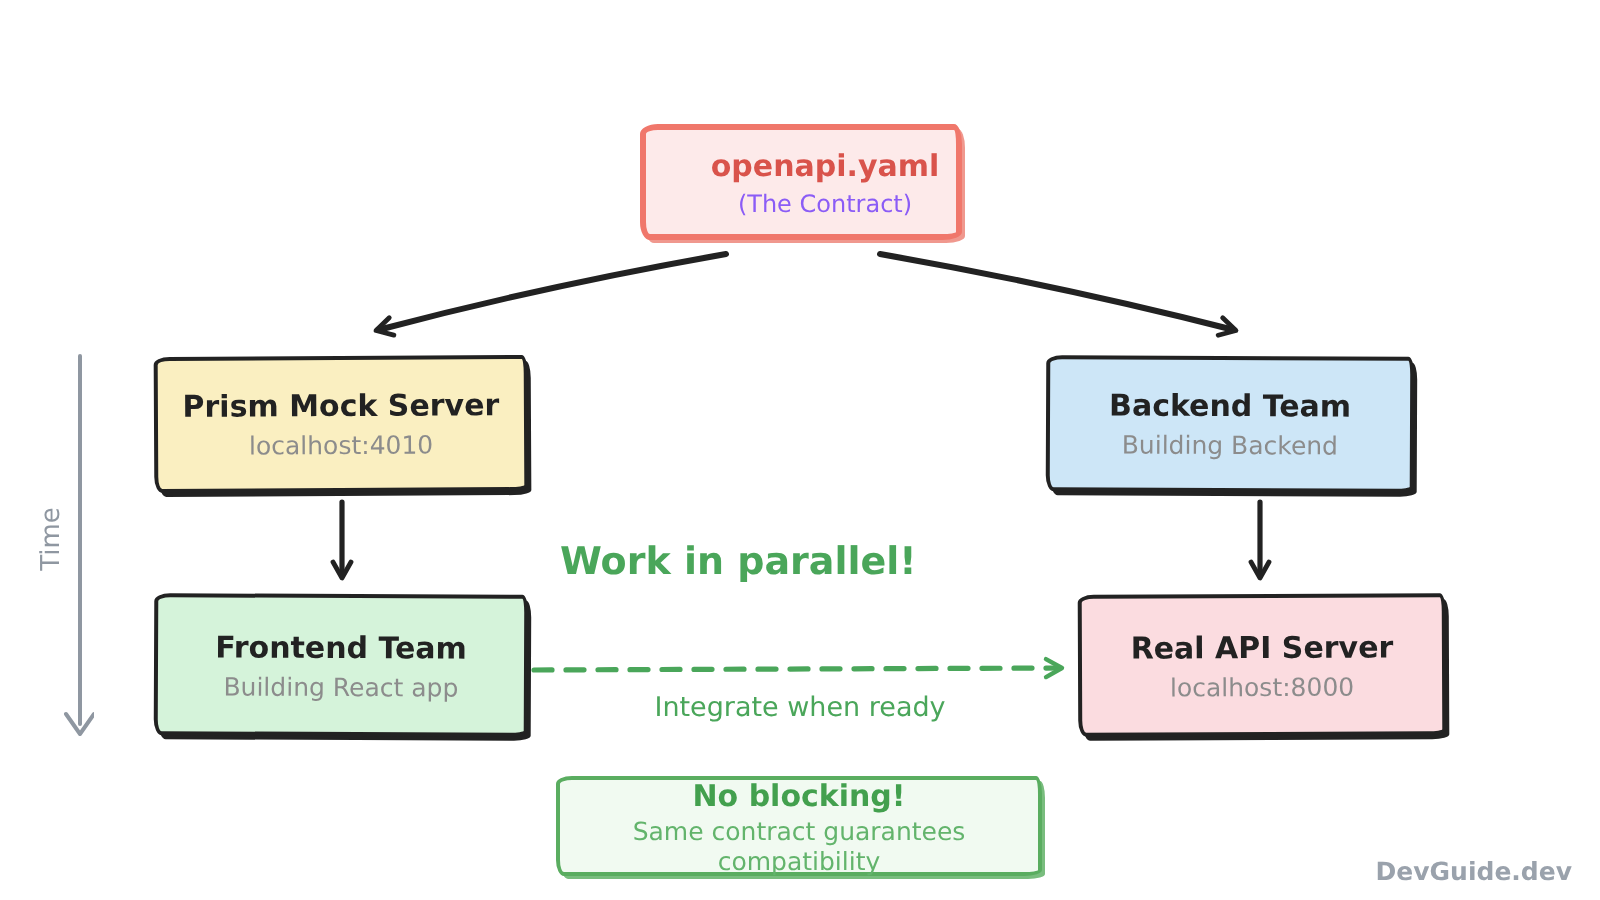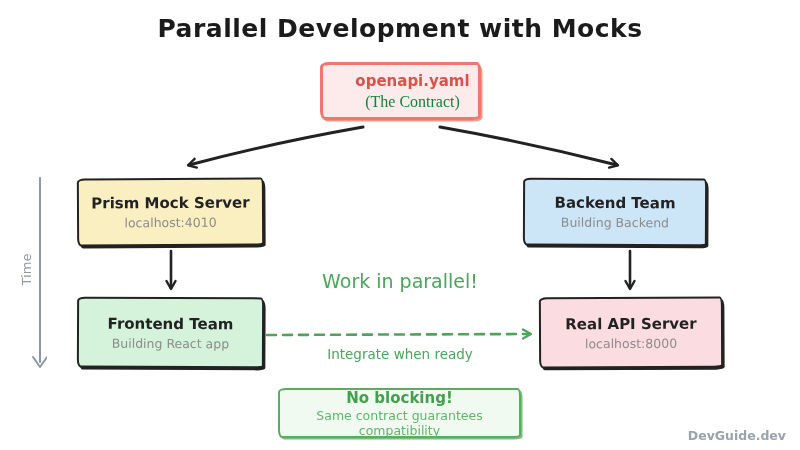--- a/index.html
+++ b/index.html
@@ -45,41 +45,41 @@
   }
   .node-contract {
     left: 320px; top: 62px; width: 161px; height: 58px;
     background: #fdeaea;
     border: 3.5px solid #f0776b;
     border-radius: 9px 4px 10px 5px / 5px 10px 4px 9px;
     box-shadow: 2px 2px 0 -0.5px #f0988e;
     padding-left: 24px;
   }
   .node-contract .node-title { color: #d9534b; font-size: 15px; }
-  .node-contract .node-subtitle { color: #15803d; font-size: 16px; font-family: Liberation Serif, serif; }
+  .node-contract .node-subtitle { color: #8b5cf6; font-size: 12px; }
   .node-mock     { left: 77px;  top: 178px; width: 187px; height: 68px; background: #faefc1; transform: rotate(-0.3deg); }
   .node-backend  { left: 523px; top: 178px; width: 184px; height: 68px; background: #cde6f7; transform: rotate(0.25deg); }
   .node-frontend { left: 77px;  top: 297px; width: 187px; height: 71px; background: #d5f3da; transform: rotate(0.25deg); }
   .node-realapi  { left: 539px; top: 297px; width: 184px; height: 71px; background: #fbdce0; transform: rotate(-0.25deg); }
   .node-noblocking {
     left: 278px; top: 388px; width: 243px; height: 50px;
     background: #f1faf1;
     border: 2.5px solid #5aad60;
     border-radius: 8px 3px 9px 4px / 4px 9px 3px 8px;
     box-shadow: 2px 2px 0 -0.5px #79bd7e;
     gap: 1px;
   }
   .node-noblocking .node-title { color: #43a04e; font-size: 15px; }
   .node-noblocking .node-subtitle { color: #63b46c; font-size: 12.5px; }
   .annotation-parallel {
     position: absolute;
     left: 280px; top: 270px; width: 240px;
-    text-align: center;
+    text-align: left;
     font-size: 19px;
-    font-weight: 400;
+    font-weight: 700;
     color: #4aa65a;
   }
   .annotation-integrate {
     position: absolute;
     left: 280px; top: 346px; width: 240px;
     text-align: center;
     font-size: 13.5px;
     color: #4aa65a;
   }
   .time-label {
@@ -98,21 +98,20 @@
     font-size: 12.5px;
     font-weight: 700;
     color: #9aa2ac;
   }
 </style>
 </head>
 <body>
 
 <div class="canvas">
 
-  <div class="diagram-title">Parallel Development with Mocks</div>
 
   <svg class="arrows-layer" width="800" height="450" viewBox="0 0 800 450" xmlns="http://www.w3.org/2000/svg">
     <defs>
       <marker id="vblack" markerWidth="14" markerHeight="14" refX="9" refY="6" orient="auto" markerUnits="userSpaceOnUse">
         <path d="M2,1.5 L10,6 L2,10.5" fill="none" stroke="#222222" stroke-width="2.4" stroke-linecap="round" stroke-linejoin="round"></path>
       </marker>
       <marker id="vgreen" markerWidth="14" markerHeight="14" refX="9" refY="6" orient="auto" markerUnits="userSpaceOnUse">
         <path d="M2,1.5 L10,6 L2,10.5" fill="none" stroke="#4aa65a" stroke-width="2.2" stroke-linecap="round" stroke-linejoin="round"></path>
       </marker>
       <marker id="vgray" markerWidth="16" markerHeight="16" refX="9" refY="7" orient="auto" markerUnits="userSpaceOnUse">

